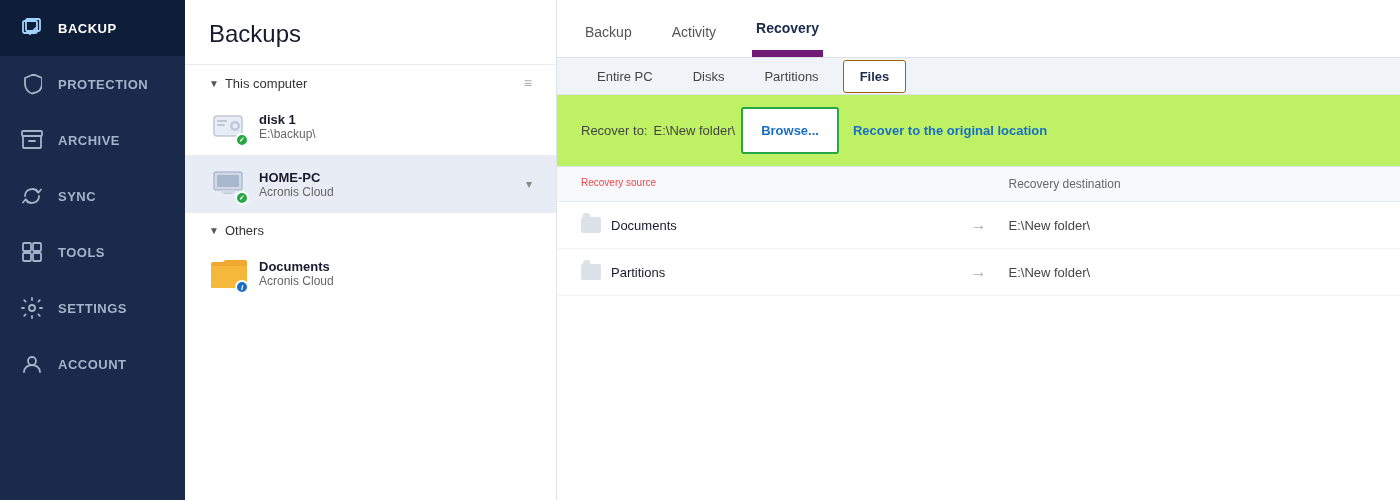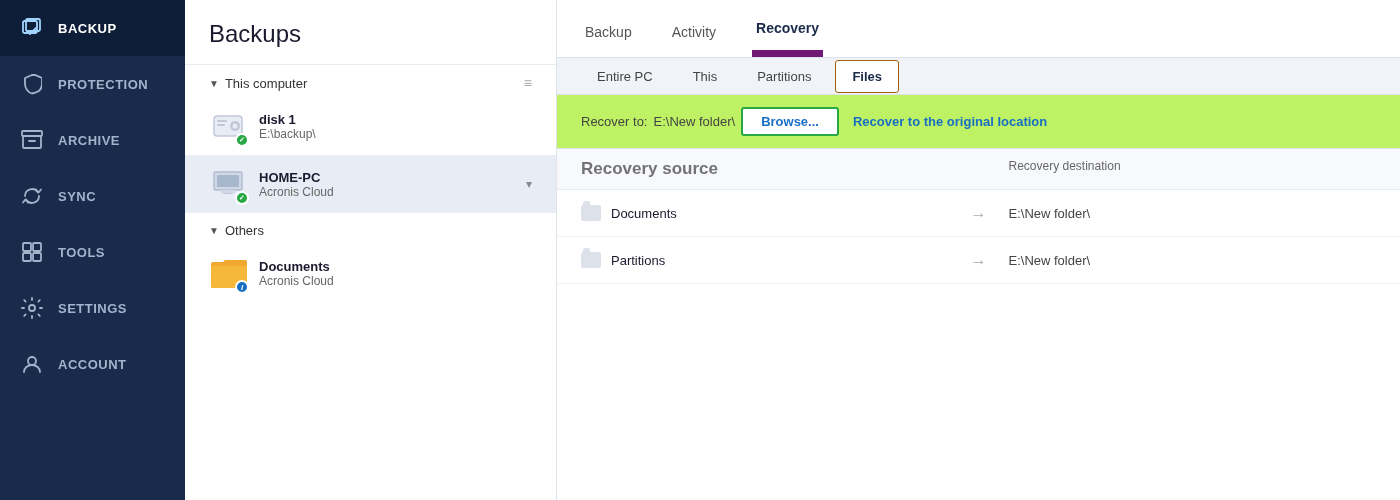--- a/index.html
+++ b/index.html
@@ -222,21 +222,21 @@
     }
     .recover-label {
       font-size: 13px;
       color: #444;
     }
     .recover-path {
       font-size: 13px;
       color: #444;
     }
     .browse-btn {
-      padding: 5px 18px;
+      padding: 14px 18px;
       font-size: 13px;
       font-weight: 600;
       color: #1a6fc4;
       background: #ffffff;
       border: 2px solid #28a745;
       border-radius: 3px;
       cursor: pointer;
       outline: none;
     }
     .recover-original-link {
@@ -252,21 +252,21 @@
       flex: 1;
       background: #ffffff;
       overflow-y: auto;
     }
     .table-header {
       display: flex;
       padding: 10px 24px;
       border-bottom: 1px solid #e8ebf0;
       background: #f7f9fc;
     }
-    .col-source { flex: 1; font-size: 17px; color: #737373; font-weight: 700; }
+    .col-source { flex: 1; font-size: 10px; color: #ef4444; font-weight: 400; }
     .col-arrow { width: 60px; }
     .col-dest { flex: 1; font-size: 12px; color: #666; font-weight: 500; }
 
     .table-row {
       display: flex;
       align-items: center;
       padding: 14px 24px;
       border-bottom: 1px solid #f0f2f5;
       cursor: pointer;
     }
@@ -477,21 +477,21 @@
 <div class="main-content">
 
   <div class="top-tabs">
     <div class="tab">Backup</div>
     <div class="tab">Activity</div>
     <div class="tab active">Recovery</div>
   </div>
 
   <div class="sub-tabs">
     <div class="sub-tab">Entire PC</div>
-    <div class="sub-tab">This</div>
+    <div class="sub-tab">Disks</div>
     <div class="sub-tab">Partitions</div>
     <div class="sub-tab active">Files</div>
   </div>
 
   <div class="recover-bar">
     <span class="recover-label">Recover to:</span>
     <span class="recover-path">E:\New folder\</span>
     <button class="browse-btn">Browse...</button>
     <span class="recover-original-link">Recover to the original location</span>
   </div>

